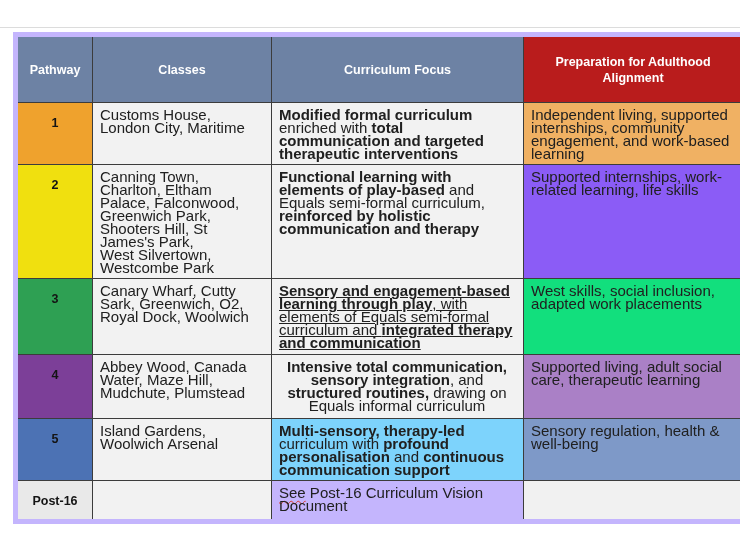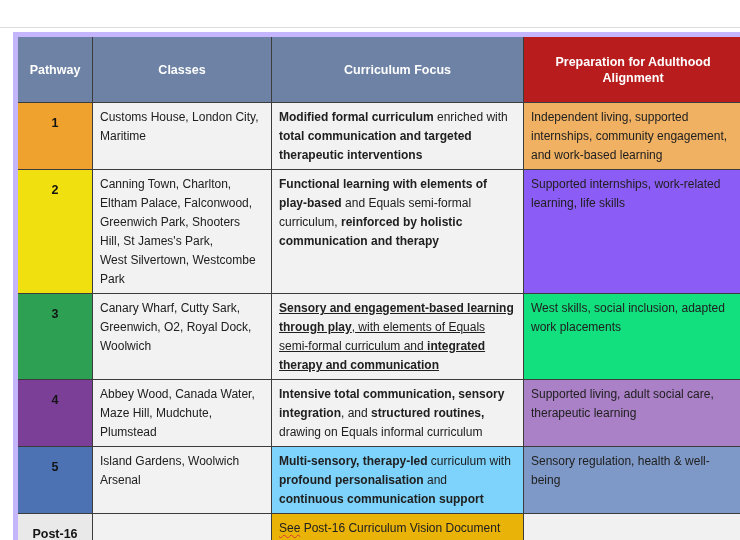--- a/index.html
+++ b/index.html
@@ -33,22 +33,22 @@
     padding:4px 10px;
   }
   td.pathway{
     text-align:center;
     font-weight:bold;
     font-size:12.5px;
     color:#141414;
     padding-top:13px;
   }
   td.classes, td.focus, td.prep{
-    font-size:12px;
-    line-height:19px;
+    font-size:15px;
+    line-height:13px;
     color:#202020;
     padding:5px 8px 4px 7px;
   }
   td.classes{white-space:pre-line;}
   td.focus .seg-b{font-weight:bold;}
   .squiggle{
     text-decoration-line:underline;
     text-decoration-style:wavy;
     text-decoration-color:#d83a2e;
     text-decoration-thickness:1px;
@@ -98,29 +98,29 @@
     </tr>
     <tr class="h-r2">
       <td class="pathway" style="background-color: rgb(46, 160, 83);">3</td>
       <td class="classes" style="background-color: rgb(242, 242, 242);">Canary Wharf, Cutty Sark, Greenwich, O2, Royal Dock, Woolwich</td>
       <td class="focus" style="background-color: rgb(242, 242, 242); text-decoration: underline;"><span class="seg-b">Sensory and engagement-based learning through play</span><span>, with elements of Equals semi-formal curriculum and </span><span class="seg-b">integrated therapy and communication</span></td>
       <td class="prep" style="background-color: rgb(18, 223, 125);">West skills, social inclusion, adapted work placements</td>
     </tr>
     <tr class="h-r3">
       <td class="pathway" style="background-color: rgb(124, 63, 152);">4</td>
       <td class="classes" style="background-color: rgb(242, 242, 242);">Abbey Wood, Canada Water, Maze Hill, Mudchute, Plumstead</td>
-      <td class="focus" style="background-color: rgb(242, 242, 242);"><span class="seg-b">Intensive total communication, sensory integration</span><span>, and </span><span class="seg-b">structured routines,</span><span> drawing on Equals informal curriculum</span></td>
+      <td class="focus" style="background-color: rgb(242, 242, 242); text-align: center;"><span class="seg-b">Intensive total communication, sensory integration</span><span>, and </span><span class="seg-b">structured routines,</span><span> drawing on Equals informal curriculum</span></td>
       <td class="prep" style="background-color: rgb(170, 128, 198);">Supported living, adult social care, therapeutic learning</td>
     </tr>
     <tr class="h-r4">
       <td class="pathway" style="background-color: rgb(76, 114, 180);">5</td>
       <td class="classes" style="background-color: rgb(242, 242, 242);">Island Gardens, Woolwich Arsenal</td>
       <td class="focus" style="background-color: #7dd3fc;"><span class="seg-b">Multi-sensory, therapy-led</span><span> curriculum with </span><span class="seg-b">profound personalisation</span><span> and </span><span class="seg-b">continuous communication support</span></td>
       <td class="prep" style="background-color: rgb(126, 153, 200);">Sensory regulation, health &amp; well-being</td>
     </tr>
     <tr class="h-r5">
       <td class="pathway" style="background-color: rgb(233, 233, 233);">Post-16</td>
       <td class="classes" style="background-color: rgb(242, 242, 242);"></td>
-      <td class="focus" style="background-color: #eab308;"><span class="squiggle">See</span><span> Post-16 Curriculum Vision Document</span></td>
+      <td class="focus" style="background-color: #c4b5fd;"><span class="squiggle">See</span><span> Post-16 Curriculum Vision Document</span></td>
       <td class="prep" style="background-color: rgb(241, 241, 241);"></td>
     </tr>
   </tbody>
 </table>
 
 </body></html>

